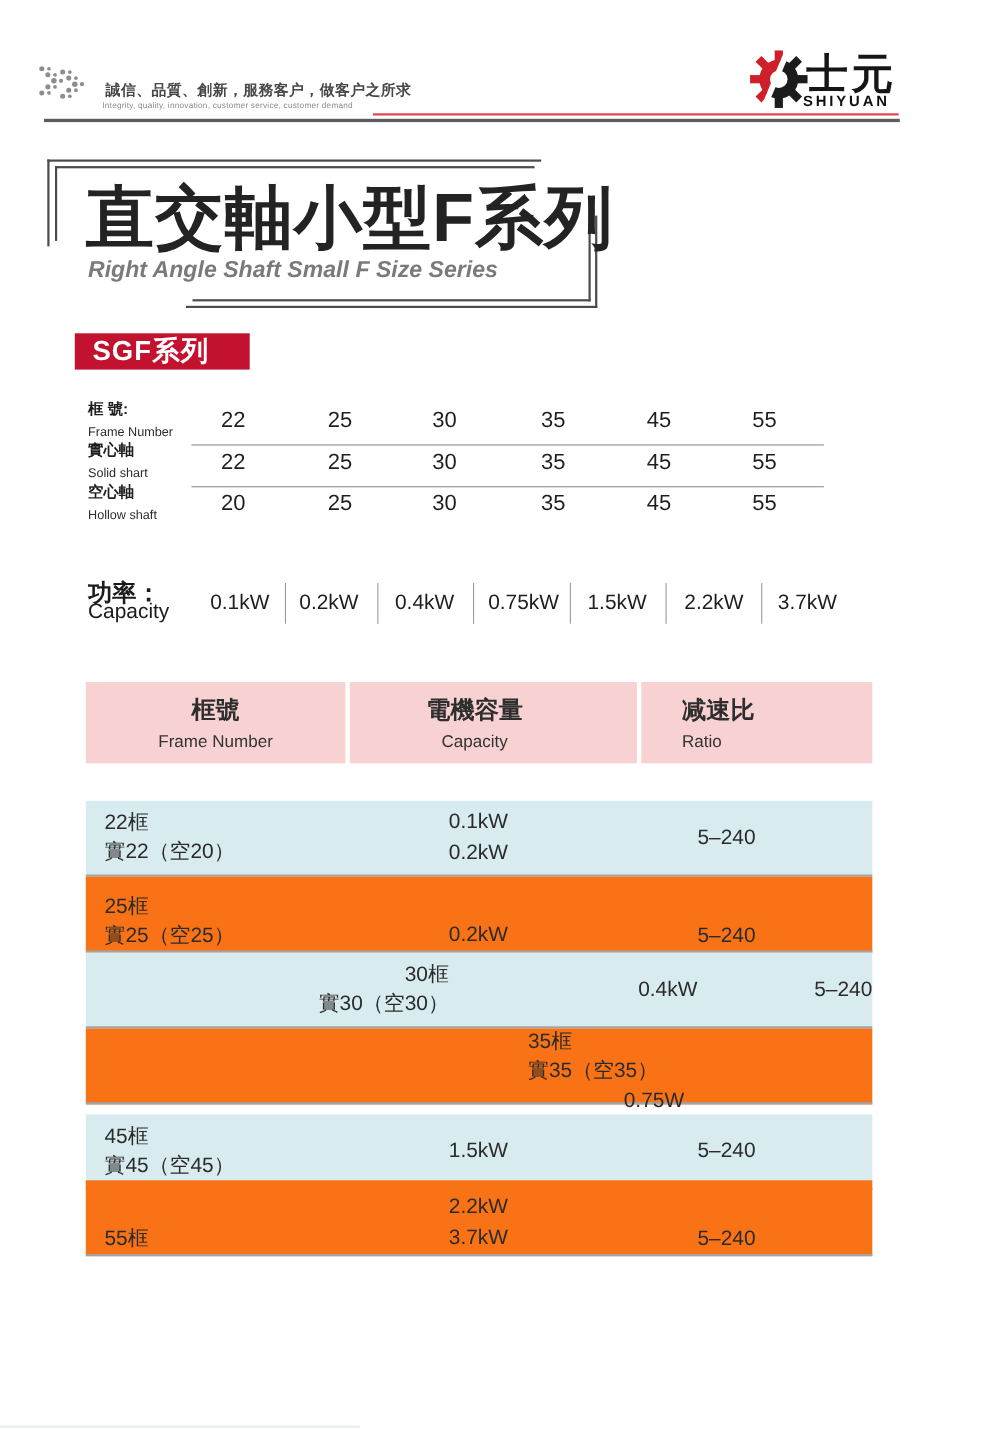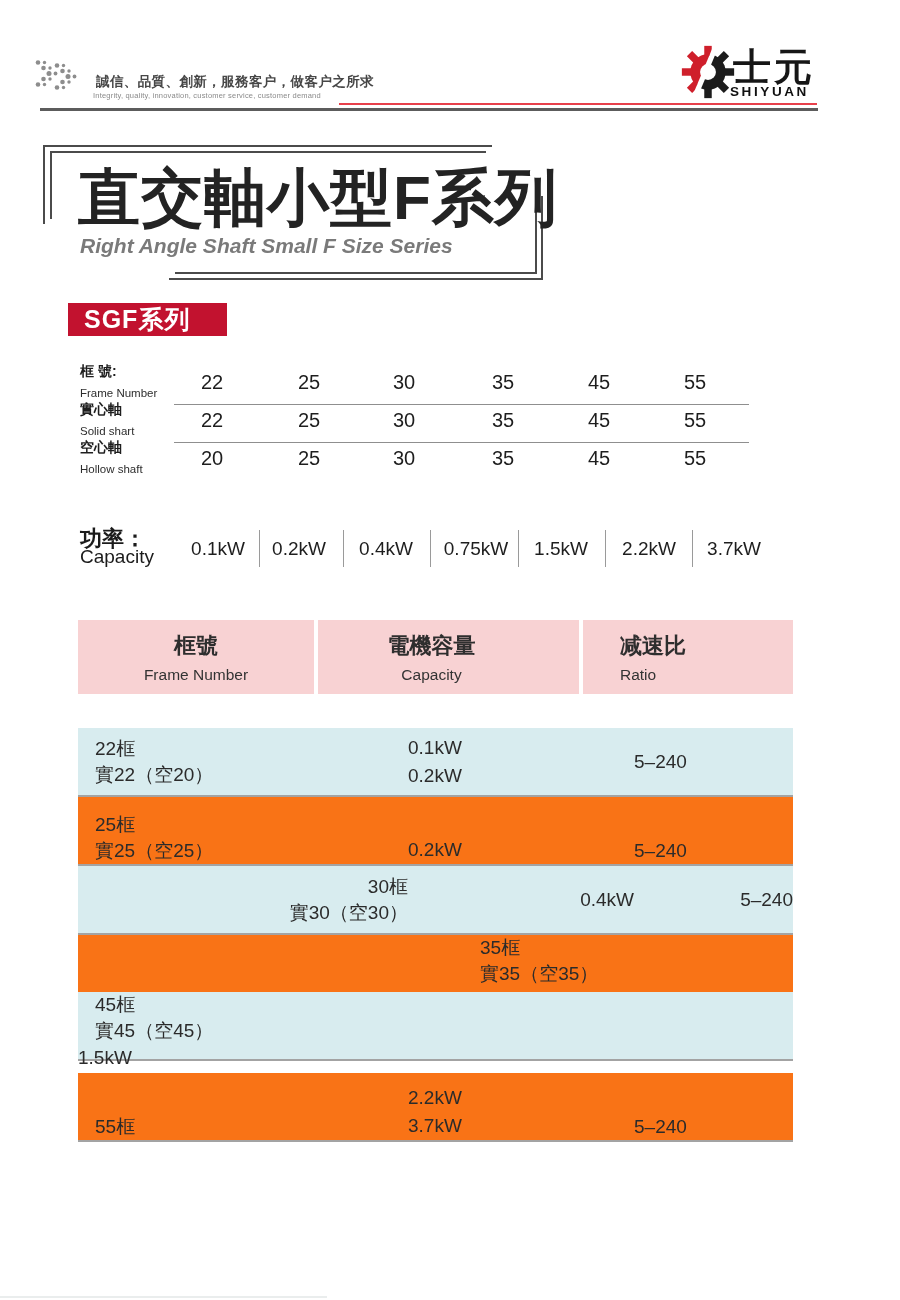--- a/index.html
+++ b/index.html
@@ -241,21 +241,21 @@
     </div>
     <div class="cell c2">
       <span>0.75W</span>
 
     </div>
     <div class="cell c3">
       <span>5–240</span>
     </div>
   </div>
 
-  <div class="abs trow blue" style="top:992px;flex-direction:column;">
+  <div class="abs trow blue" style="top:1013px;">
     <div class="cell c1">
       <span>45框</span>
       <span>實45（空45）</span>
     </div>
     <div class="cell c2">
       <span>1.5kW</span>
 
     </div>
     <div class="cell c3">
       <span>5–240</span>

